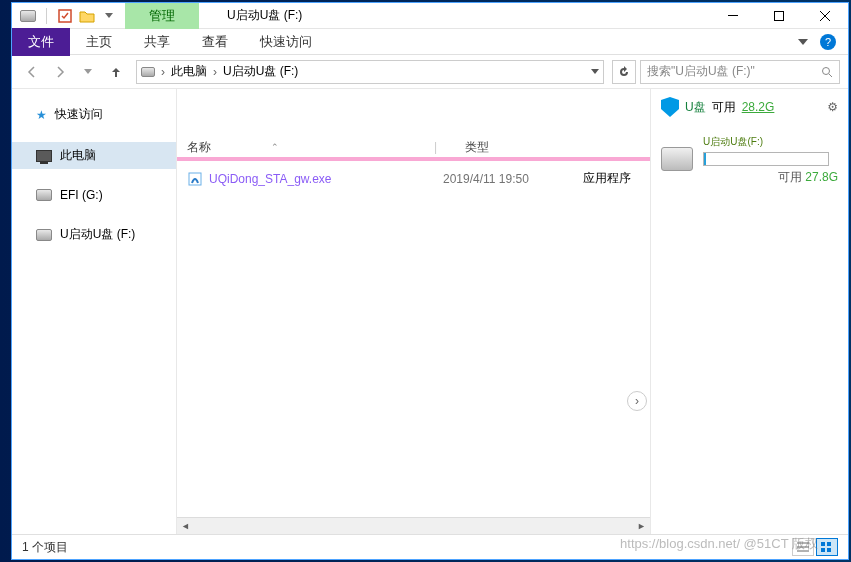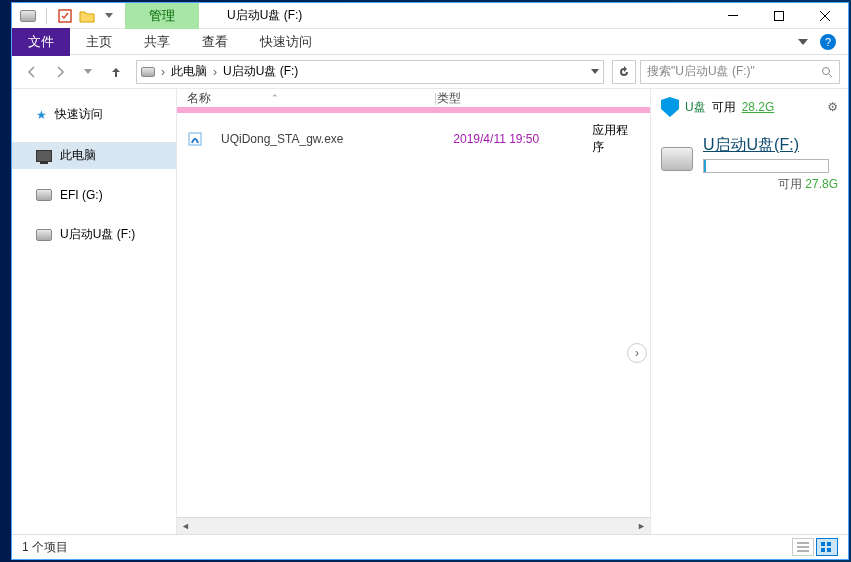--- a/index.html
+++ b/index.html
@@ -30,44 +30,44 @@
 .sidebar { width: 165px; border-right: 1px solid #e8e8e8; padding-top: 12px; }
 .side-item { display: flex; align-items: center; gap: 8px; padding: 5px 0 5px 24px; color: #000; }
 .side-item.sel { background: #d8e6f2; }
 .side-group { margin-bottom: 14px; }
 .star { color: #2890d8; }
 .pc-icon { width: 16px; height: 12px; background: #5a5a5a; border: 1px solid #333; position: relative; }
 .pc-icon::after { content:''; position:absolute; bottom:-3px; left:3px; width:8px; height:2px; background:#333; }
 .drive-icon { width: 16px; height: 12px; background: linear-gradient(to bottom, #e8e8e8, #aaa); border: 1px solid #888; border-radius: 2px; }
 .net-icon { width: 14px; height: 14px; border-radius: 50%; background: radial-gradient(circle at 30% 30%, #6cc5f0, #0d6db0); }
 .main { flex: 1; display: flex; flex-direction: column; }
-.cols { height: 24px; background: #fff; display: flex; align-items: center; border-bottom: 6px solid #f9a8d4; color: #444; padding-left: 10px; }
+.cols { height: 24px; background: #fff; display: flex; align-items: center; border-bottom: 4px solid #f9a8d4; color: #444; padding-left: 10px; margin-top: 48px; }
 .col-name { width: 250px; display: flex; align-items: center; }
 .col-name .sort { margin-left: 60px; color: #888; font-size: 9px; }
 .col-date { width: 140px; }
-.col-type { width: 80px; }
+.col-type { width: 80px; text-align: center; }
 .filelist { flex: 1; padding: 6px 0; position: relative; }
 .file-row { display: flex; align-items: center; padding: 3px 10px; }
 .file-icon { width: 16px; height: 16px; margin-right: 6px; display: flex; align-items: center; justify-content: center; }
-.file-name { width: 234px; color: #404040; margin-left: 12px; }
-.file-date { width: 140px; color: #a21caf; }
+.file-name { width: 234px; color: #8b5cf6; }
+.file-date { width: 140px; color: #737373; }
 .file-type { color: #000000; }
 .scroll-h { height: 17px; background: #f0f0f0; border-top: 1px solid #dcdcdc; display: flex; align-items: center; }
 .scroll-h .btn { width: 17px; height: 17px; display: flex; align-items: center; justify-content: center; color: #606060; font-size: 9px; }
 .scroll-h .track { flex: 1; }
 .rightpane { width: 198px; border-left: 1px solid #e8e8e8; padding: 8px 10px; position: relative; }
 .rp-head { display: flex; align-items: center; gap: 6px; margin-bottom: 18px; }
 .shield { width: 18px; height: 20px; background: #0099e5; clip-path: polygon(50% 0, 100% 15%, 100% 60%, 50% 100%, 0 60%, 0 15%); }
 .rp-title { color: #15803d; }
 .rp-size { color: #3caa3c; text-decoration: underline; }
 .gear { margin-left: auto; color: #666; }
 .drive-row { display: flex; gap: 10px; margin-bottom: 20px; }
 .drive-img { width: 32px; height: 24px; background: linear-gradient(to bottom, #f0f0f0, #bbb); border: 1px solid #999; border-radius: 3px; margin-top: 12px; }
 .drive-info { flex: 1; }
-.drive-name { color: #0c4a6e; margin-bottom: 3px; font-size: 16px; text-decoration: underline; }
+.drive-name { color: #4d7c0f; margin-bottom: 3px; font-size: 10px; }
 .bar { width: 126px; height: 14px; border: 1px solid #b5b5b5; background: #fff; margin-bottom: 3px; position: relative; }
 .bar-fill { height: 100%; background: #26a0da; }
 .drive-free { color: #555; text-align: right; }
 .drive-free .g { color: #3caa3c; }
 .collapse { position: absolute; right: 0; top: 230px; transform: translateX(-3px); width: 20px; height: 20px; border: 1px solid #ccc; border-radius: 50%; background: #fff; display: flex; align-items: center; justify-content: center; color: #666; }
 .status { height: 24px; border-top: 1px solid #e0e0e0; display: flex; align-items: center; padding: 12px 10px; color: #333; }
 .status-right { margin-left: auto; display: flex; gap: 2px; }
 .view-btn { width: 22px; height: 18px; border: 1px solid #ccc; display: flex; align-items: center; justify-content: center; }
 .view-btn.active { border-color: #0078d7; background: #cce5f6; }
 .watermark { position: absolute; right: 30px; bottom: 6px; color: rgba(120,120,120,0.5); font-size: 13px; }
@@ -275,13 +275,14 @@
           <svg width="12" height="10">
             <rect x="0" y="0" width="4" height="4" fill="#0078d7"></rect>
             <rect x="6" y="0" width="4" height="4" fill="#0078d7"></rect>
             <rect x="0" y="6" width="4" height="4" fill="#0078d7"></rect>
             <rect x="6" y="6" width="4" height="4" fill="#0078d7"></rect>
           </svg>
         </div>
     </div>
   </div>
 
+  <div class="watermark">https://blog.csdn.net/   @51CT 版权</div>
 </div>
 
 </body></html>

